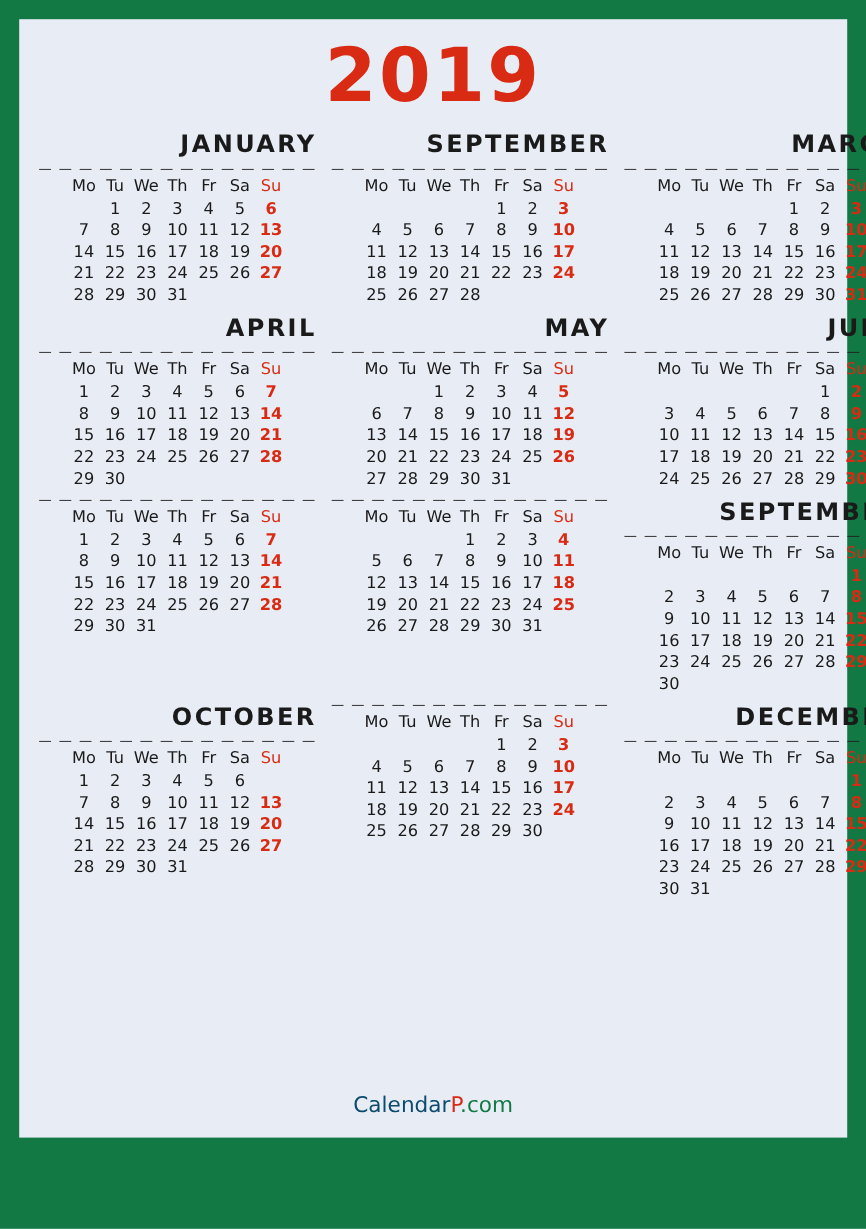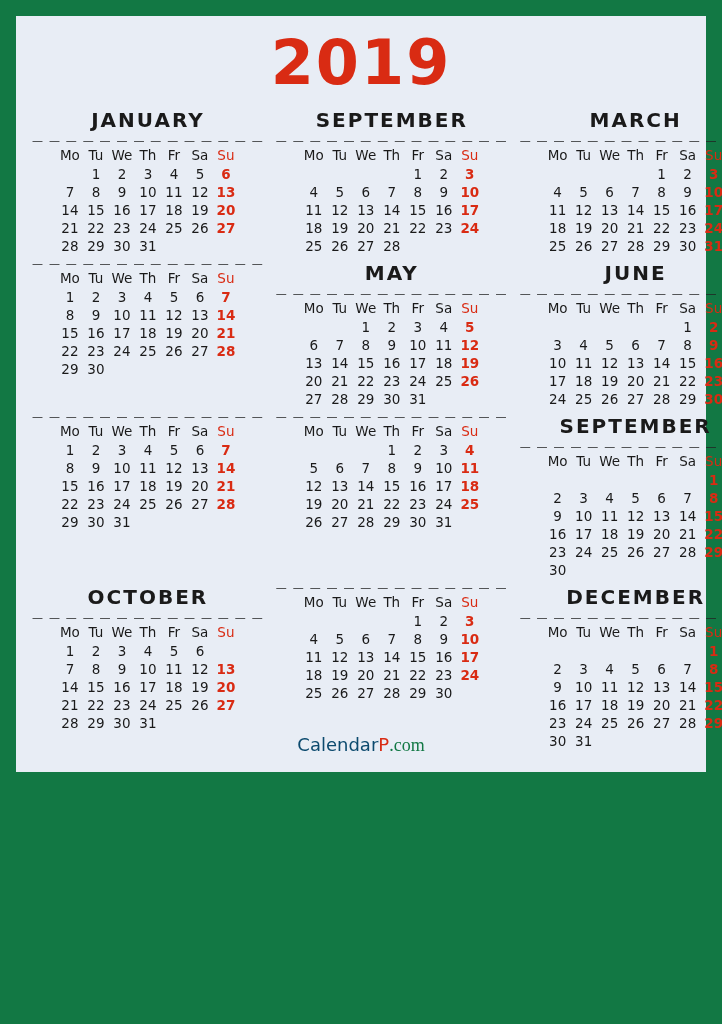--- a/index.html
+++ b/index.html
@@ -11,21 +11,21 @@
     height: 1024px;
     background: #127844;
     font-family: "DejaVu Sans", sans-serif;
     overflow: hidden;
   }
   #page {
     position: absolute;
     left: 16px;
     top: 16px;
     width: 690px;
-    height: 756px;
+    height: 932px;
     background: #e8edf5;
     box-sizing: border-box;
   }
   #year {
     text-align: center;
     color: #d92b13;
     font-family: "DejaVu Sans", sans-serif;
     font-weight: bold;
     font-size: 62px;
     letter-spacing: 2px;
@@ -36,21 +36,21 @@
     display: grid;
     grid-template-columns: repeat(3, 1fr);
     grid-template-rows: repeat(4, auto);
     padding: 14px 10px 0 10px;
     row-gap: 6px;
   }
   .month {
     padding: 0 6px;
   }
   .month-name {
-    text-align: center;
+    text-align: right;
     font-weight: bold;
     font-size: 20px;
     letter-spacing: 2px;
     color: #1a1a1a;
     margin-bottom: 6px;
     font-family: "DejaVu Sans", sans-serif;
   }
   .dashes {
     text-align: center;
     font-size: 11px;
@@ -93,21 +93,21 @@
     position: absolute;
     bottom: 16px;
     left: 0;
     right: 0;
     text-align: center;
     font-size: 18px;
     font-family: "DejaVu Sans", sans-serif;
   }
   #footer .cal-part { color: #0c4a6e; }
   #footer .p-part { color: #d92b13; }
-  #footer .com-part { color: #127844; font-family: Liberation Serif, serif; }
+  #footer .com-part { color: #127844; }
 </style>
 </head>
 <body>
 
 <div id="page">
 
   <div id="year">2019</div>
 
   <div id="grid">
       <div class="month">
@@ -296,20 +296,21 @@
               <td>27</td>
               <td>28</td>
               <td>29</td>
               <td>30</td>
               <td class="sun">31</td>
             </tr>
           </tbody>
         </table>
       </div>
       <div class="month">
+        <div class="month-name">APRIL</div>
         <div class="dashes">— — — — — — — — — — — — — —</div>
         <table class="cal">
           <thead>
             <tr>
               <th>Mo</th>
               <th>Tu</th>
               <th>We</th>
               <th>Th</th>
               <th>Fr</th>
               <th>Sa</th>

